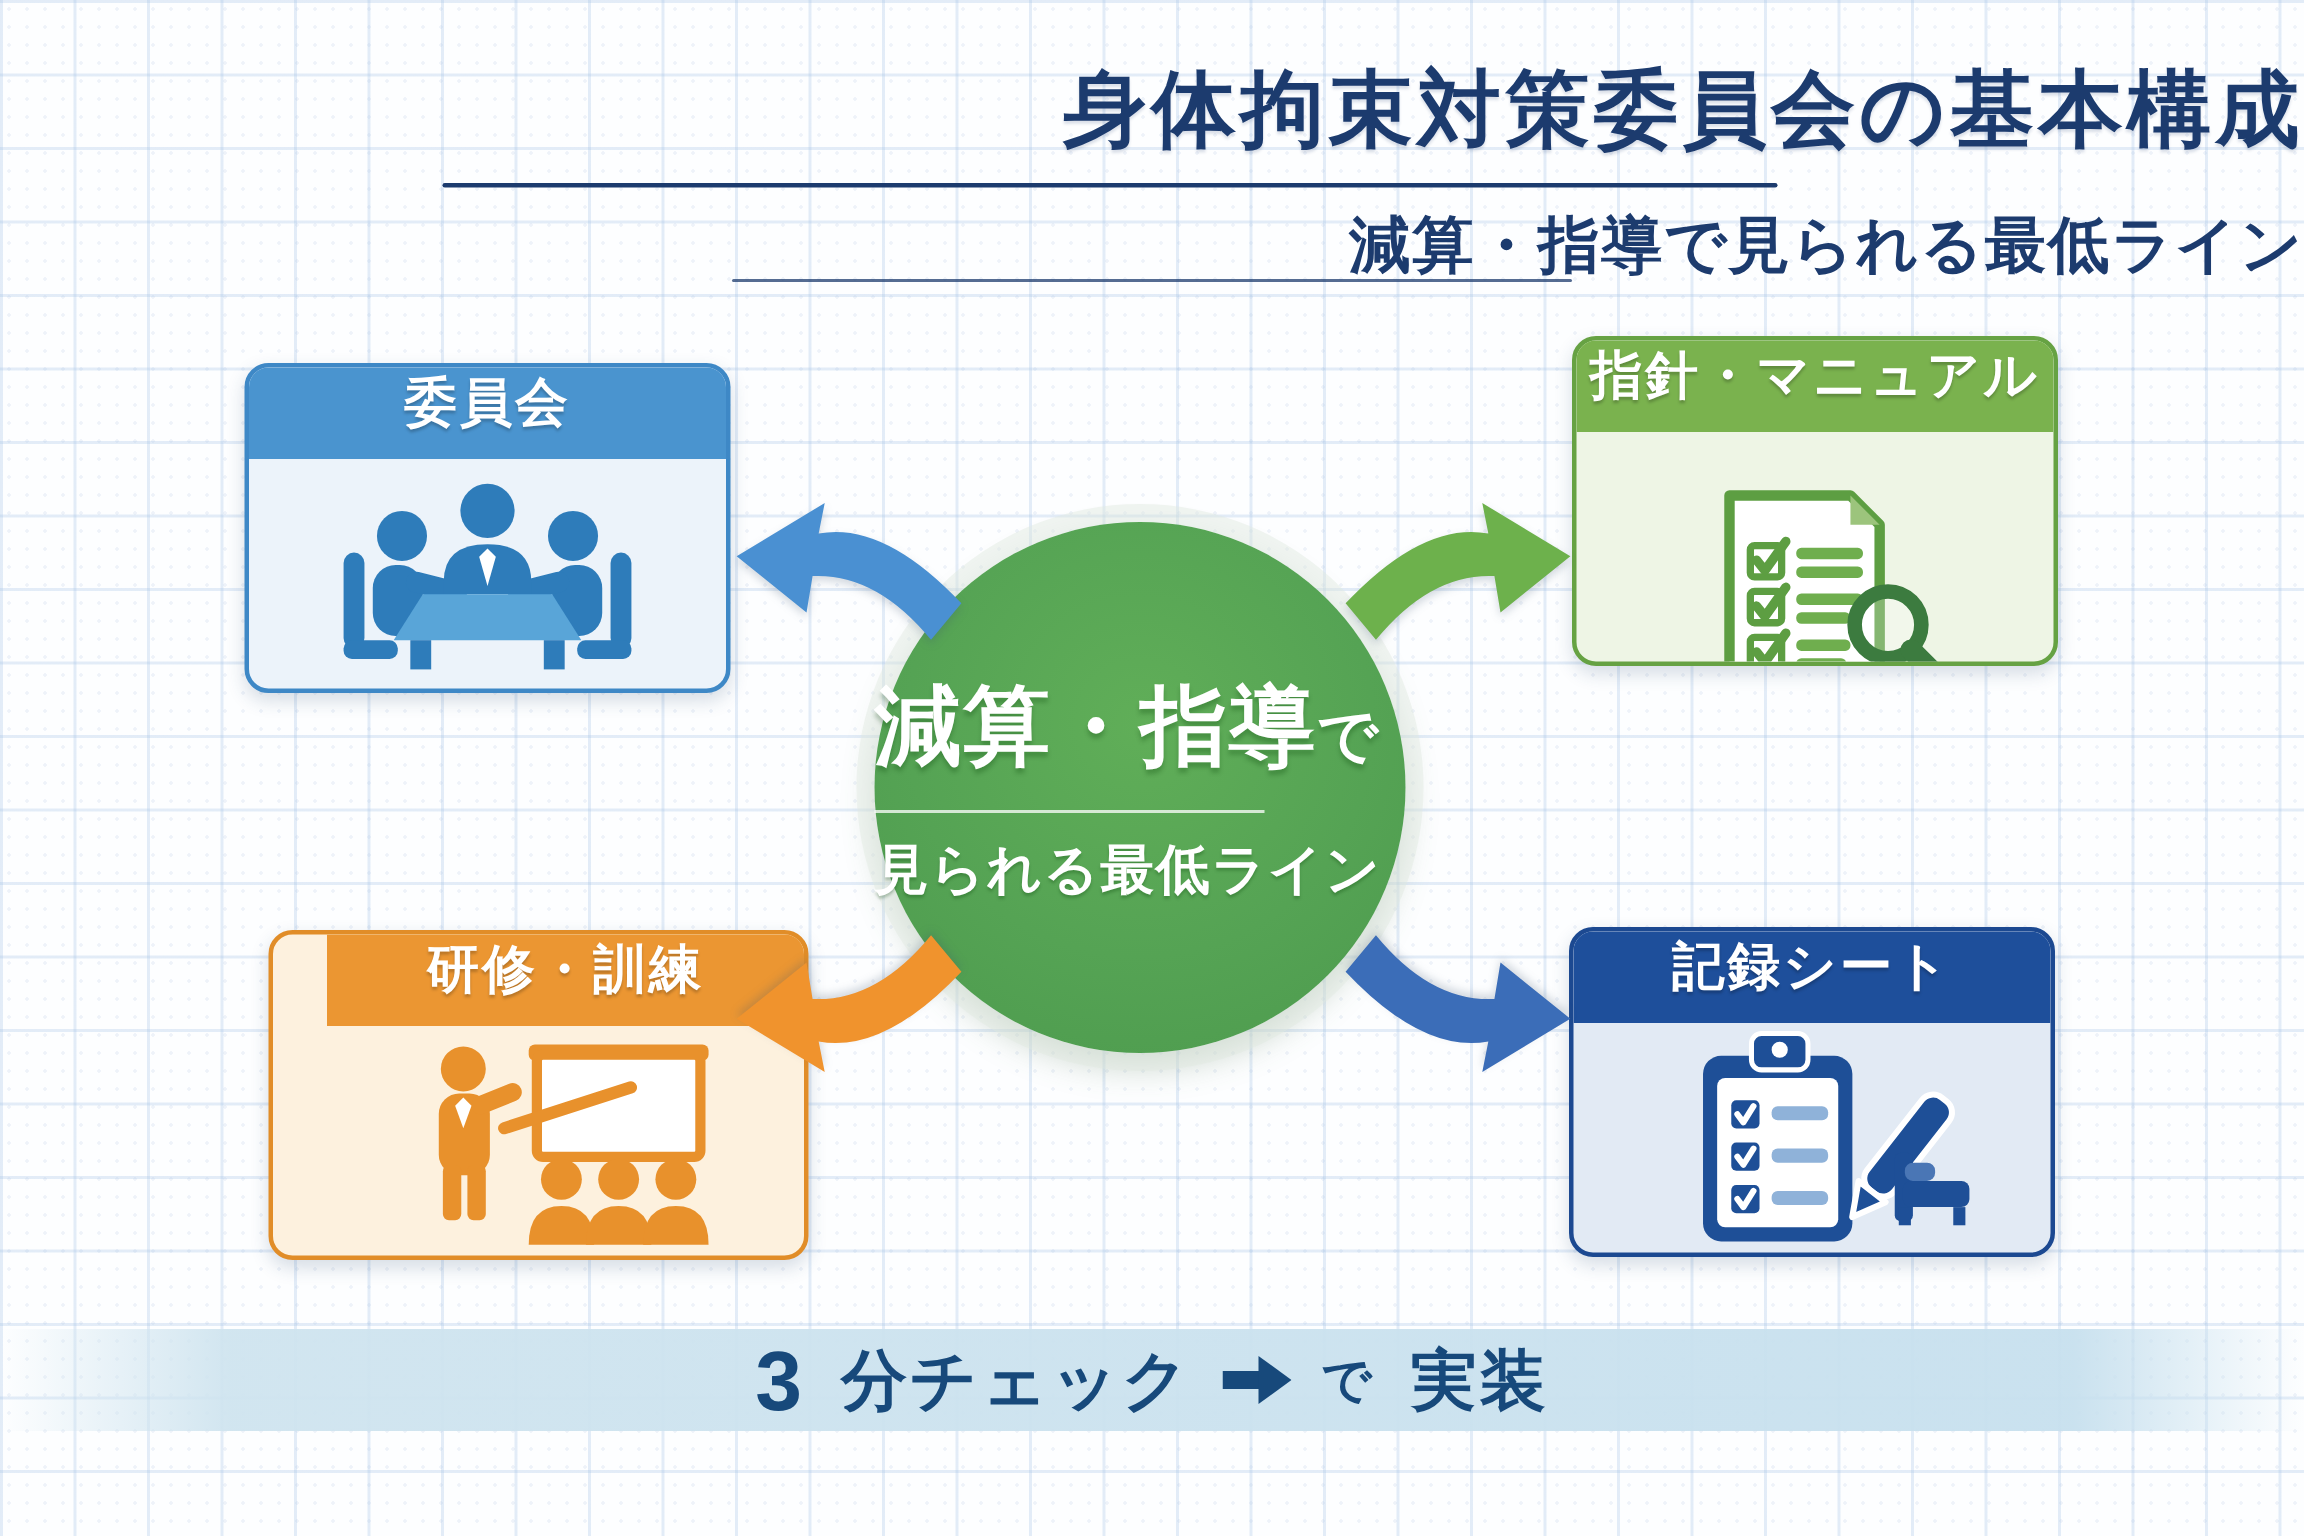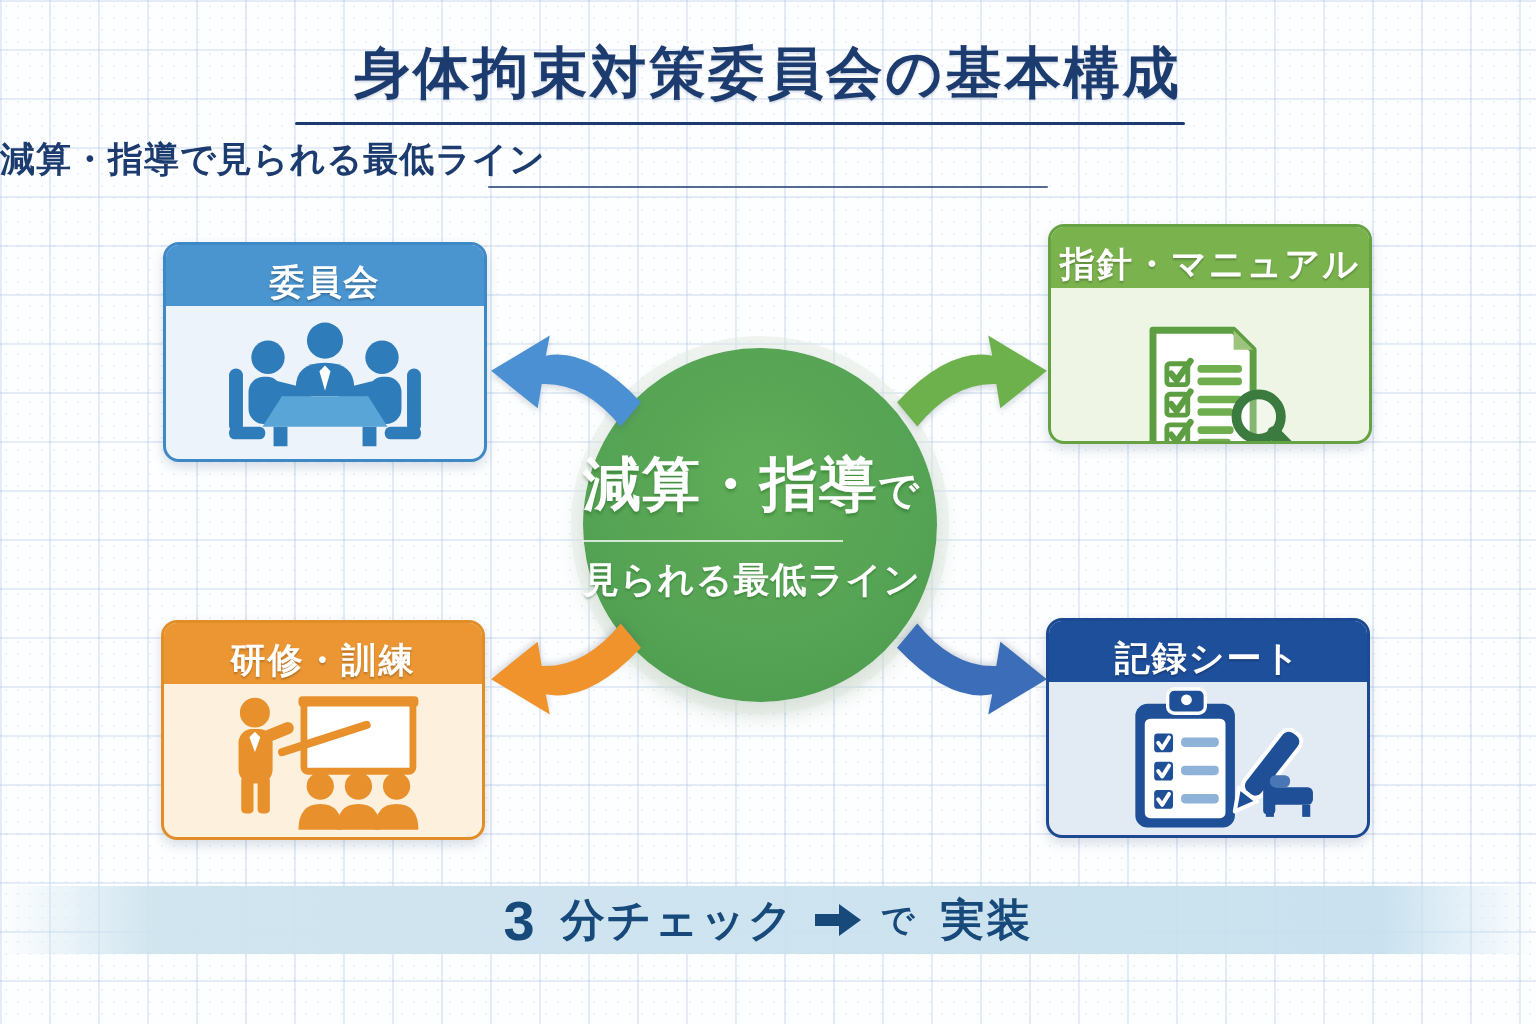--- a/index.html
+++ b/index.html
@@ -7,48 +7,48 @@
   .canvas{
     position:relative;width:1536px;height:1024px;overflow:hidden;
     background-color:#fdfeff;
     background-image:
       linear-gradient(to right, rgba(165,195,230,.30) 2px, transparent 2px),
       linear-gradient(to bottom, rgba(165,195,230,.30) 2px, transparent 2px),
       radial-gradient(rgba(150,175,215,.14) 1px, transparent 1.3px);
     background-size:49px 49px,49px 49px,12px 12px;
   }
   
-  .title-wrap{position:absolute;top:36px;left:0;width:100%;text-align:center;}
+  .title-wrap{position:absolute;top:36px;left:0;width:100%;text-align:right;}
   .main-title{
     font-size:56px;font-weight:900;color:#1c3b6e;letter-spacing:3px;
     text-shadow:0 2px 2px rgba(20,50,100,.15);
   }
   .title-underline{position:absolute;top:122px;left:295px;width:890px;height:3px;background:#1c3b6e;border-radius:2px;}
   .subtitle{
-    position:absolute;top:136px;left:0;width:100%;text-align:left;
-    font-size:35px;font-weight:900;color:#1c3b6e;letter-spacing:1px;
+    position:absolute;top:136px;left:0;width:100%;text-align:right;
+    font-size:41px;font-weight:900;color:#1c3b6e;letter-spacing:1px;
   }
   .subtitle-underline{position:absolute;top:186px;left:488px;width:560px;height:2px;background:rgba(28,59,110,.75);border-radius:2px;}
   
   .card{
     position:absolute;width:318px;height:214px;border-radius:16px;
     box-shadow:0 5px 12px rgba(40,70,110,.18);
     display:flex;flex-direction:column;overflow:hidden;
   }
   .card-header{
-    height:61px;display:flex;align-items:flex-end;justify-content:center;
+    height:61px;display:flex;align-items:flex-start;justify-content:center;
     font-size:35px;font-weight:900;color:#fff;letter-spacing:2px;
     text-shadow:0 2px 2px rgba(0,0,0,.22);flex:0 0 auto;
   }
   .card-body{flex:1;display:flex;align-items:center;justify-content:center;}
   .card-committee{left:163px;top:242px;border:3px solid #3e88c6;background:#ecf3fa;}
   .card-committee .card-header{background:#4a94cf;}
   .card-manual{left:1048px;top:224px;border:3px solid #66a243;background:#eef5e5;gap:34px;}
   .card-manual .card-header{background:#7ab24e;}
-  .card-training{left:161px;top:620px;border:3px solid #e18d28;background:#fdf1de;}
+  .card-training{left:179px;top:620px;border:3px solid #e18d28;background:#fdf1de;padding-left:36px;}
   .card-training .card-header{background:#eb9632;}
   .card-records{left:1046px;top:618px;border:3px solid #1c4991;background:#e2eaf4;}
   .card-records .card-header{background:#1e4f9b;}
   
   .center-circle{
     position:absolute;left:583px;top:348px;width:354px;height:354px;border-radius:50%;
     background:radial-gradient(circle at 50% 38%, #60ae58 0%, #55a354 55%, #4c9a4d 100%);
     box-shadow:0 0 0 12px rgba(225,233,225,.45), 0 10px 22px rgba(80,115,80,.28);
     display:flex;flex-direction:column;justify-content:center;color:#fff;
   }

